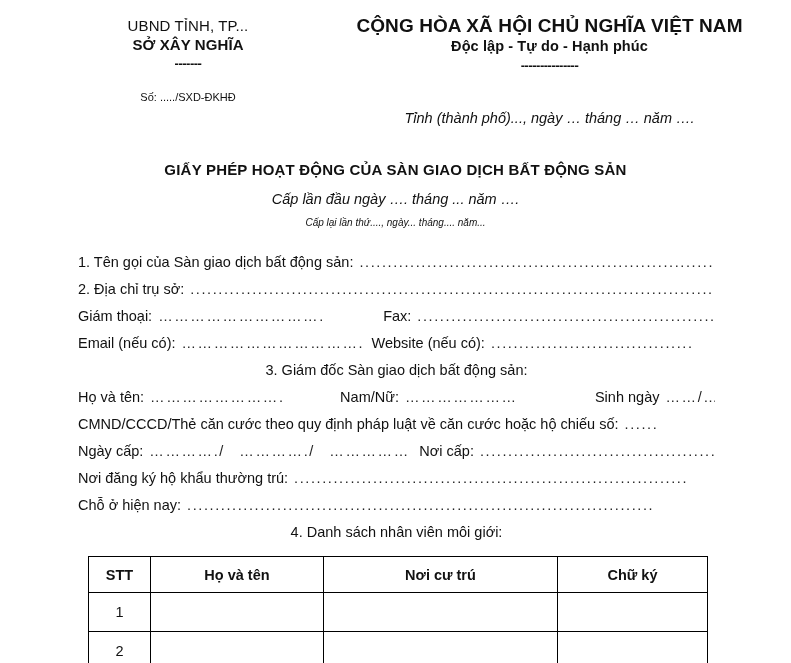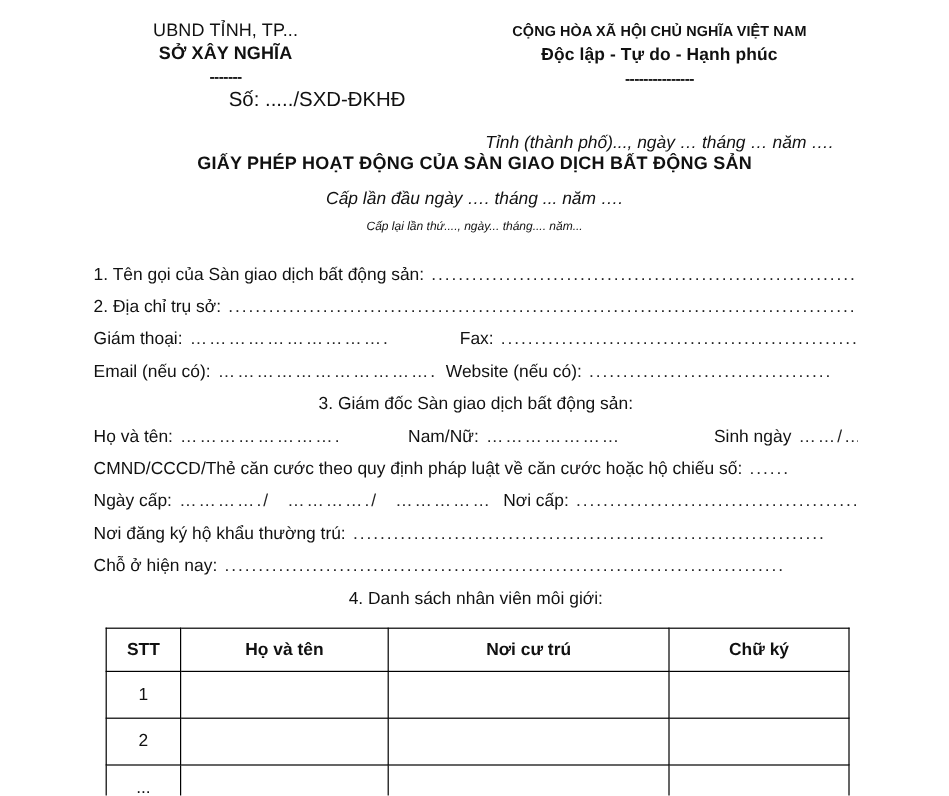--- a/index.html
+++ b/index.html
@@ -44,21 +44,21 @@
   .org-line {
     font-size: 15px;
     line-height: 19px;
     letter-spacing: 0.1px;
     white-space: nowrap;
   }
   .org-line.bold {
     font-weight: bold;
   }
   .nation-line {
-    font-size: 12px;
+    font-size: 19px;
     font-weight: bold;
     line-height: 20px;
     letter-spacing: 0.1px;
     white-space: nowrap;
   }
   .nation-line.sub {
     font-size: 14.5px;
   }
   .rule-short {
     display: inline-block;
@@ -70,33 +70,34 @@
   }
   .rule-long {
     display: inline-block;
     margin-top: 5px;
     font-size: 13px;
     font-weight: bold;
     letter-spacing: -0.5px;
     line-height: 10px;
   }
   .so-line {
-    font-size: 17px;
-    white-space: nowrap;
-    text-align: right;
+    margin-top: 19px;
+    font-size: 11px;
+    white-space: nowrap;
   }
   .place-date {
     margin-top: 36px;
     font-size: 14.5px;
     font-style: italic;
     white-space: nowrap;
   }
 
   
   .title-block {
+    margin-top: 34px;
     text-align: center;
   }
   .doc-title {
     font-size: 15px;
     font-weight: bold;
     letter-spacing: 0.2px;
     line-height: 20px;
   }
   .doc-subtitle {
     font-size: 14.5px;

